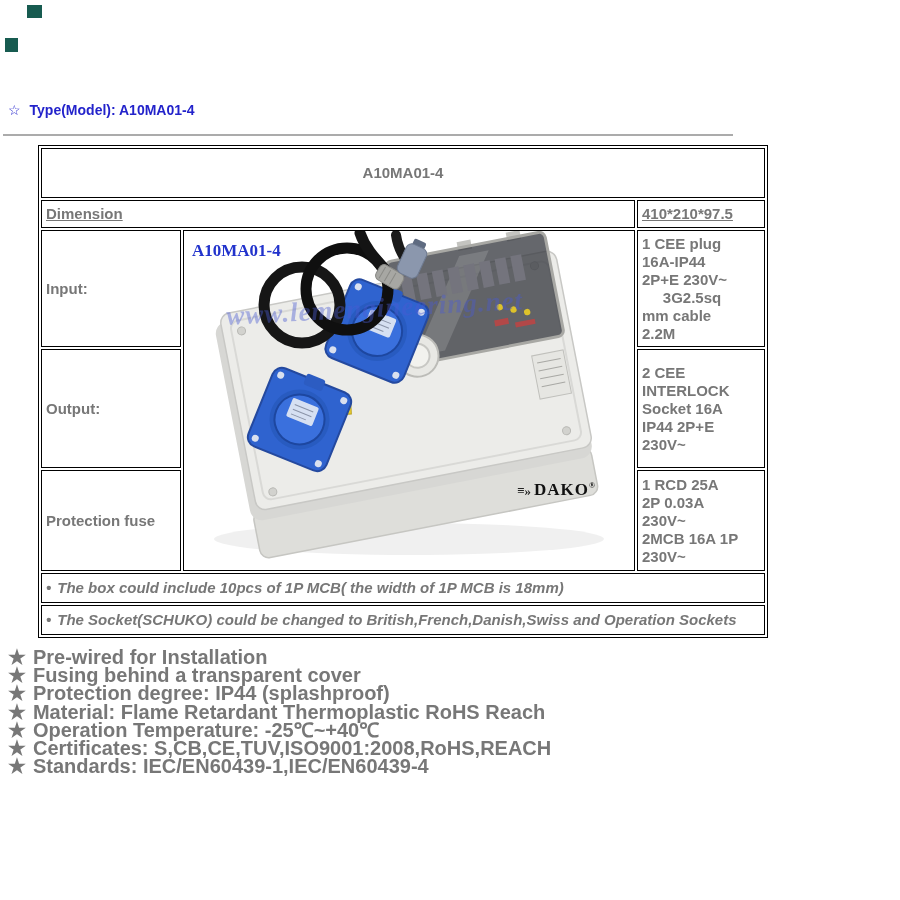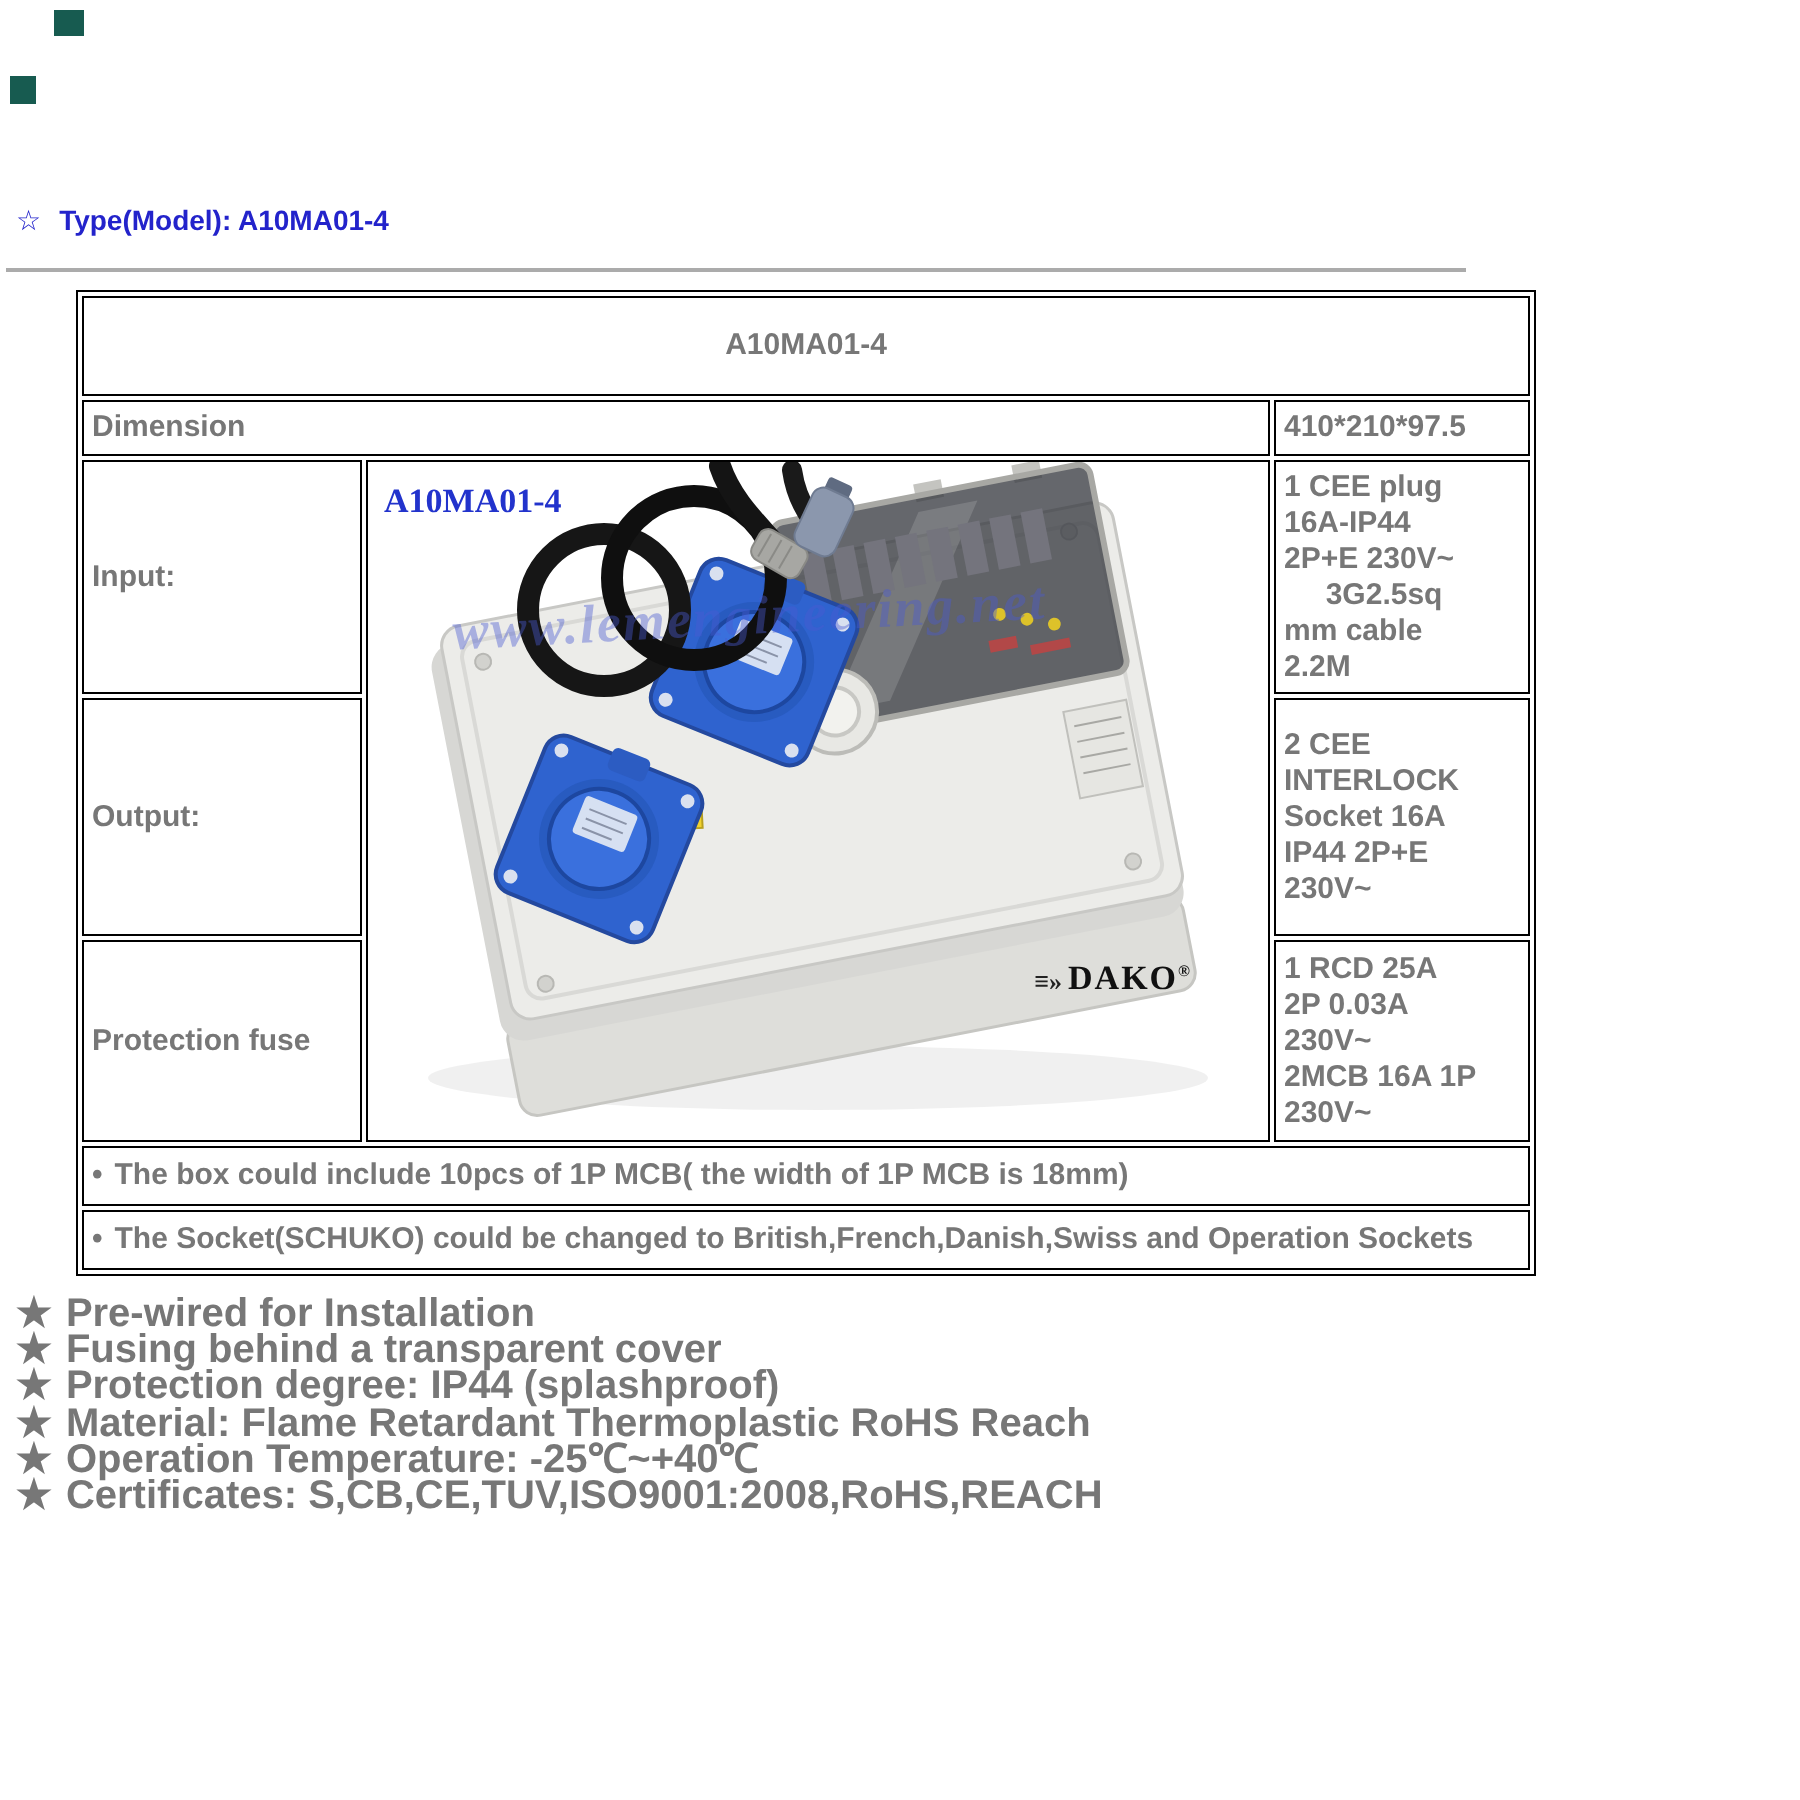--- a/index.html
+++ b/index.html
@@ -39,27 +39,27 @@
   }
   table.spec td{
     border:1px solid var(--border_black);
     color:var(--text_gray);
     font-size:15px;font-weight:bold;line-height:18px;
     padding:1px 4px;vertical-align:middle;overflow:hidden;
   }
   td.model-hdr{height:46px;text-align:center;}
   td.lbl{}
   td.val{white-space:pre-wrap;}
-  td.h-dim{height:24px;}
+  td.h-dim{height:24px;text-decoration:underline;}
   td.h-input{height:113px;}
   td.h-output{height:115px;}
   td.h-fuse{height:97px;}
   td.note{
     height:26px;color:var(--accent_blue);font-size:13px;line-height:15px;
-    padding-left:6px;vertical-align:middle;
+    padding-left:6px;vertical-align:middle;font-style:italic;
   }
   td.note .bullet{margin-right:6px;}
 
   td.imgcell{position:relative;padding:0;vertical-align:top;}
   .photo-wrap{position:absolute;left:0;top:0;right:0;bottom:0;overflow:hidden;}
   .photo-svg{position:absolute;left:0;top:0;}
   .photo-label{
     position:absolute;left:8px;top:11px;
     font-family:"Liberation Serif",serif;font-size:17px;color:#2233cc;
   }
@@ -244,13 +244,14 @@
 </tbody>
   </table>
 
 <ul class="features">
   <li><span class="star">★</span><span>Pre-wired for Installation</span></li>
   <li><span class="star">★</span><span>Fusing behind a transparent cover</span></li>
   <li><span class="star">★</span><span>Protection degree: IP44 (splashproof)</span></li>
   <li><span class="star">★</span><span>Material: Flame Retardant Thermoplastic RoHS Reach</span></li>
   <li><span class="star">★</span><span>Operation Temperature: -25℃~+40℃</span></li>
   <li><span class="star">★</span><span>Certificates: S,CB,CE,TUV,ISO9001:2008,RoHS,REACH</span></li>
+  <li><span class="star">★</span><span>Standards: IEC/EN60439-1,IEC/EN60439-4</span></li>
 </ul>
 
 </body></html>

